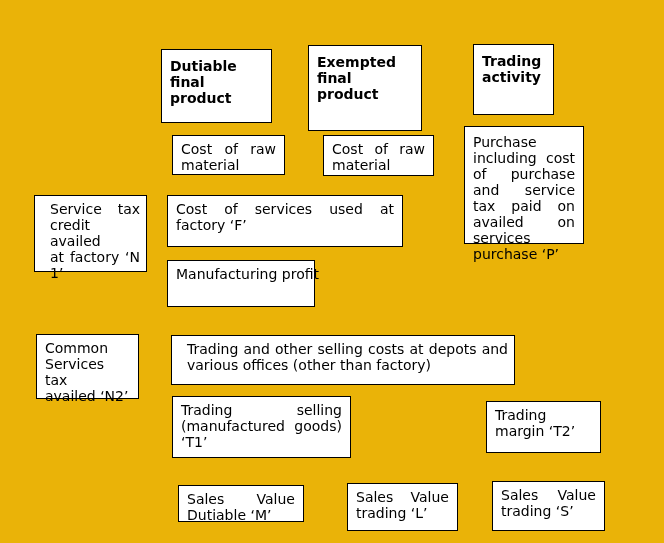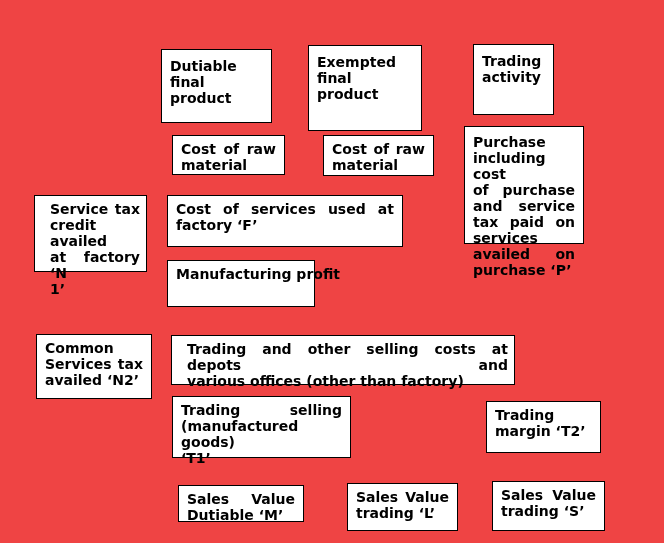--- a/index.html
+++ b/index.html
@@ -1,33 +1,32 @@
 <!DOCTYPE html>
 <html><head>
 <meta charset="utf-8">
 <style>
   html, body { margin: 0; padding: 0; background: #ffffff; }
   .canvas {
     position: relative;
     width: 664px;
     height: 543px;
-    background: #ef4444;
+    background: #eab308;
     font-family: "DejaVu Sans", "Liberation Sans", sans-serif;
     font-size: 14px;
     line-height: 16px;
     color: #000000;
     overflow: hidden;
   }
   .box {
     position: absolute;
     box-sizing: border-box;
     border: 1px solid #000000;
     background: #ffffff;
     padding: 5px 8px 0 8px;
-    font-weight: bold;
   }
   .hdr { font-weight: bold; padding-top: 8px; }
   .px6 { padding-left: 15px; padding-right: 6px; }
   
   .jl { text-align: justify; text-align-last: justify; }
   .ln { white-space: nowrap; }
   .jl.ln { white-space: normal; }
 </style>
 </head>
 <body>
@@ -60,42 +59,42 @@
       <div class="ln jl">Cost of raw</div>
       <div class="ln">material</div>
     </div>
 
   <div class="box" style="left:464px;top:126px;width:120px;height:118px;padding-top:7px">
       <div class="ln jl">Purchase</div>
       <div class="ln jl">including cost</div>
       <div class="ln jl">of purchase</div>
       <div class="ln jl">and service</div>
       <div class="ln jl">tax paid on</div>
+      <div class="ln jl">availed on</div>
       <div class="ln jl">services</div>
-      <div class="ln jl">availed on</div>
       <div class="ln">purchase ‘P’</div>
     </div>
 
   <div class="box px6" style="left:34px;top:195px;width:113px;height:77px">
       <div class="ln jl">Service tax</div>
       <div class="ln jl">credit availed</div>
       <div class="ln jl">at factory ‘N</div>
       <div class="ln">1’</div>
     </div>
 
   <div class="box" style="left:167px;top:195px;width:236px;height:52px">
       <div class="ln jl">Cost of services used at</div>
       <div class="ln">factory ‘F’</div>
     </div>
 
   <div class="box" style="left:167px;top:260px;width:148px;height:47px">
       <div class="ln">Manufacturing profit</div>
     </div>
 
-  <div class="box" style="left:36px;top:334px;width:116px;height:65px">
+  <div class="box" style="left:36px;top:334px;width:103px;height:65px">
       <div class="ln jl">Common</div>
       <div class="ln jl">Services tax</div>
       <div class="ln">availed ‘N2’</div>
     </div>
 
   <div class="box px6" style="left:171px;top:335px;width:344px;height:50px">
       <div class="ln jl">Trading and other selling costs at depots and</div>
       <div class="ln">various offices (other than factory)</div>
     </div>
 

